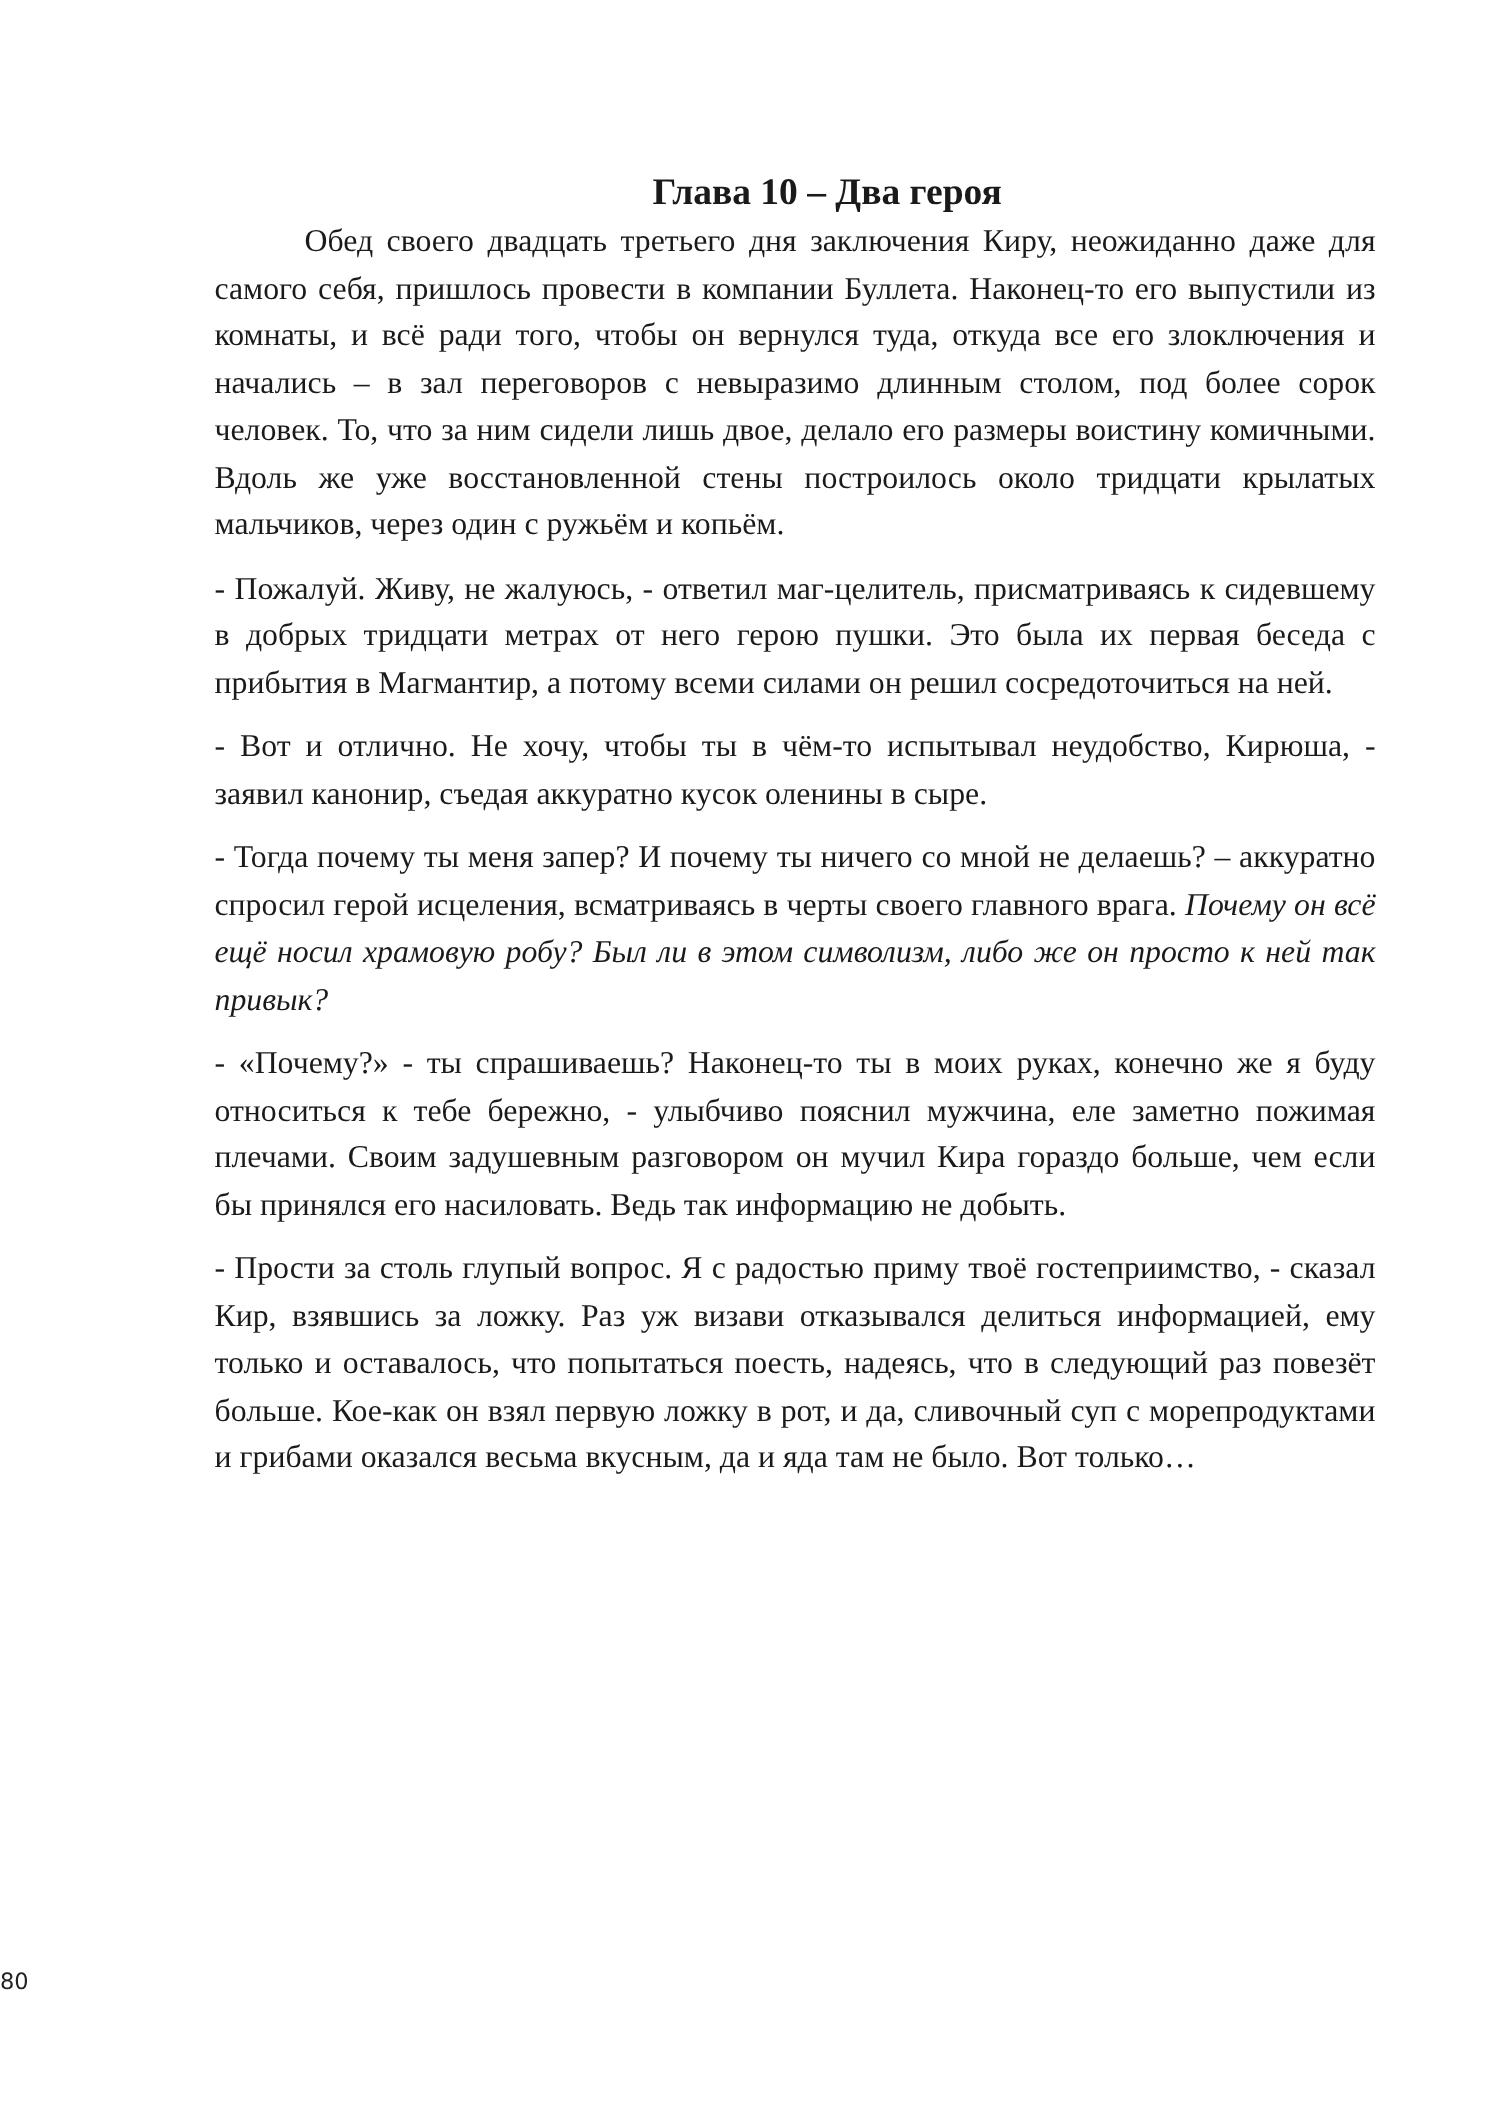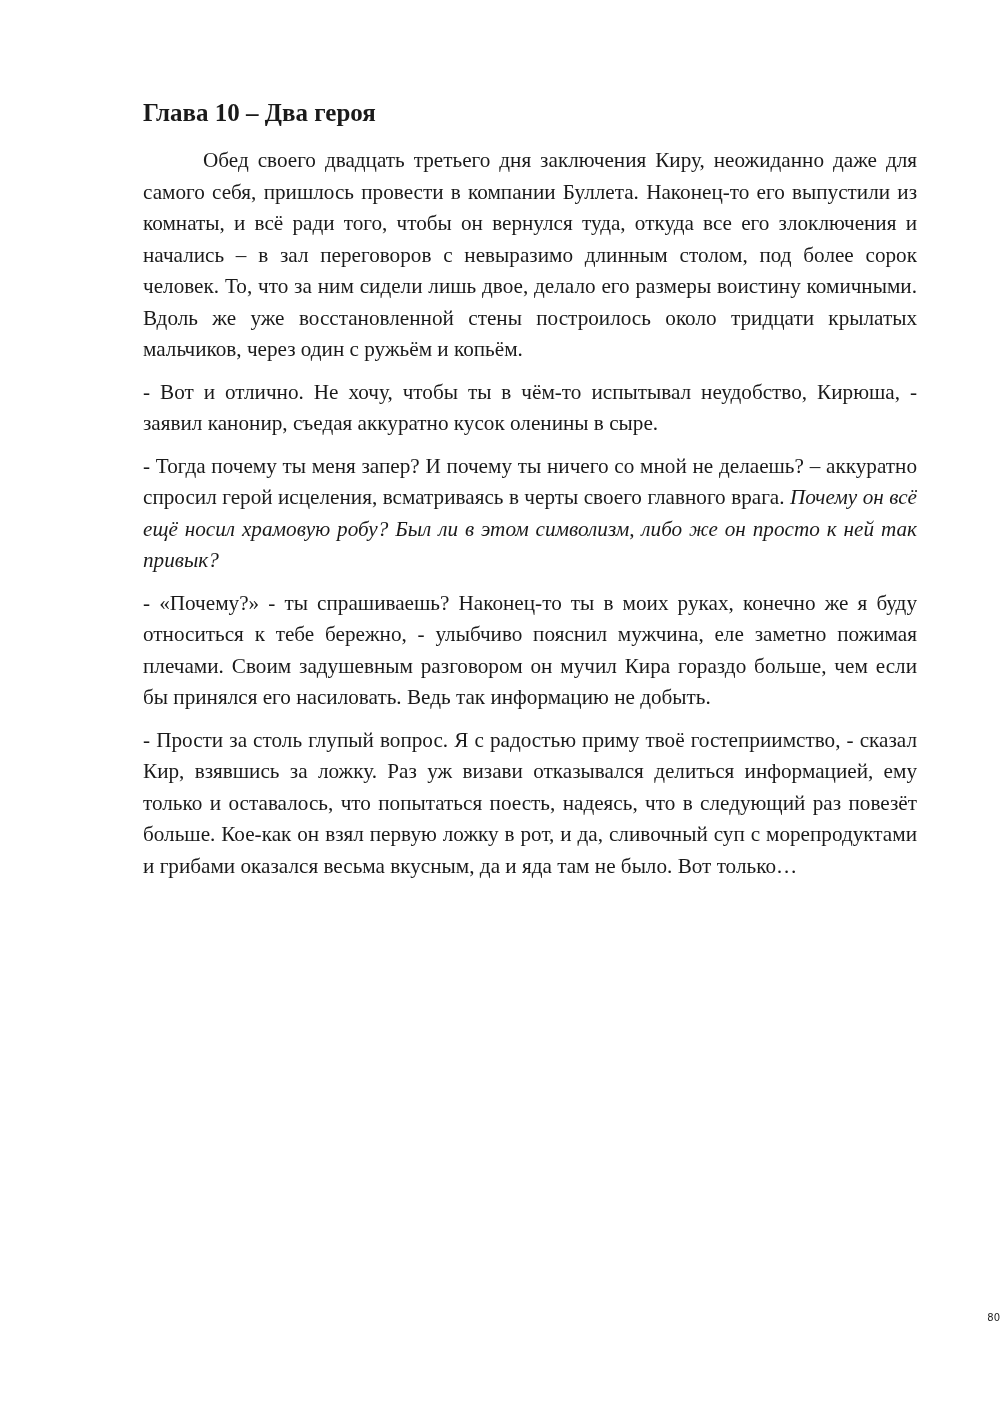--- a/index.html
+++ b/index.html
@@ -19,24 +19,25 @@
     left: 143px;
     top: 0;
     width: 785px;
     font-family: "Liberation Serif", serif;
   }
   .chapter-title {
     position: absolute;
     left: 0;
     width: 785px;
     top: 97px;
+    text-align: center;
     font-weight: bold;
     font-size: 25px;
     line-height: 32px;
-    margin: 0;
+    margin: 16px;
   }
   .body-text {
     position: absolute;
     left: 0;
     top: 145px;
     width: 785px;
   }
   .para {
     font-size: 21.2px;
     line-height: 31.5px;
@@ -47,34 +48,35 @@
     text-indent: 60px;
   }
   .para .ital {
     font-style: italic;
   }
   .page-number {
     position: absolute;
     left: 0;
     width: 1000px;
     top: 1312px;
-    text-align: right;
+    text-align: left;
     font-family: "DejaVu Sans", sans-serif;
-    font-size: 10px;
+    font-size: 15px;
     color: #222;
   }
 </style>
 </head>
 <body>
 
 <div class="page">
   <h1 class="chapter-title">Глава 10 – Два героя</h1>
 
   <div class="body-text">
     <p class="para indent">Обед своего двадцать третьего дня заключения Киру, неожиданно даже для самого себя, пришлось провести в компании Буллета. Наконец-то его выпустили из комнаты, и всё ради того, чтобы он вернулся туда, откуда все его злоключения и начались – в зал переговоров с невыразимо длинным столом, под более сорок человек. То, что за ним сидели лишь двое, делало его размеры воистину комичными. Вдоль же уже восстановленной стены построилось около тридцати крылатых мальчиков, через один с ружьём и копьём.</p>
+    <p class="para">- Пожалуй. Живу, не жалуюсь, - ответил маг-целитель, присматриваясь к сидевшему в добрых тридцати метрах от него герою пушки. Это была их первая беседа с прибытия в Магмантир, а потому всеми силами он решил сосредоточиться на ней.</p>
     <p class="para">- Вот и отлично. Не хочу, чтобы ты в чём-то испытывал неудобство, Кирюша, - заявил канонир, съедая аккуратно кусок оленины в сыре.</p>
     <p class="para"><span>- Тогда почему ты меня запер? И почему ты ничего со мной не делаешь? – аккуратно спросил герой исцеления, всматриваясь в черты своего главного врага.</span> <span class="ital">Почему он всё ещё носил храмовую робу? Был ли в этом символизм, либо же он просто к ней так привык?</span></p>
     <p class="para">- «Почему?» - ты спрашиваешь? Наконец-то ты в моих руках, конечно же я буду относиться к тебе бережно, - улыбчиво пояснил мужчина, еле заметно пожимая плечами. Своим задушевным разговором он мучил Кира гораздо больше, чем если бы принялся его насиловать. Ведь так информацию не добыть.</p>
     <p class="para">- Прости за столь глупый вопрос. Я с радостью приму твоё гостеприимство, - сказал Кир, взявшись за ложку. Раз уж визави отказывался делиться информацией, ему только и оставалось, что попытаться поесть, надеясь, что в следующий раз повезёт больше. Кое-как он взял первую ложку в рот, и да, сливочный суп с морепродуктами и грибами оказался весьма вкусным, да и яда там не было. Вот только…</p>
   </div>
 </div>
 
 <div class="page-number">80</div>
 
 </body></html>

